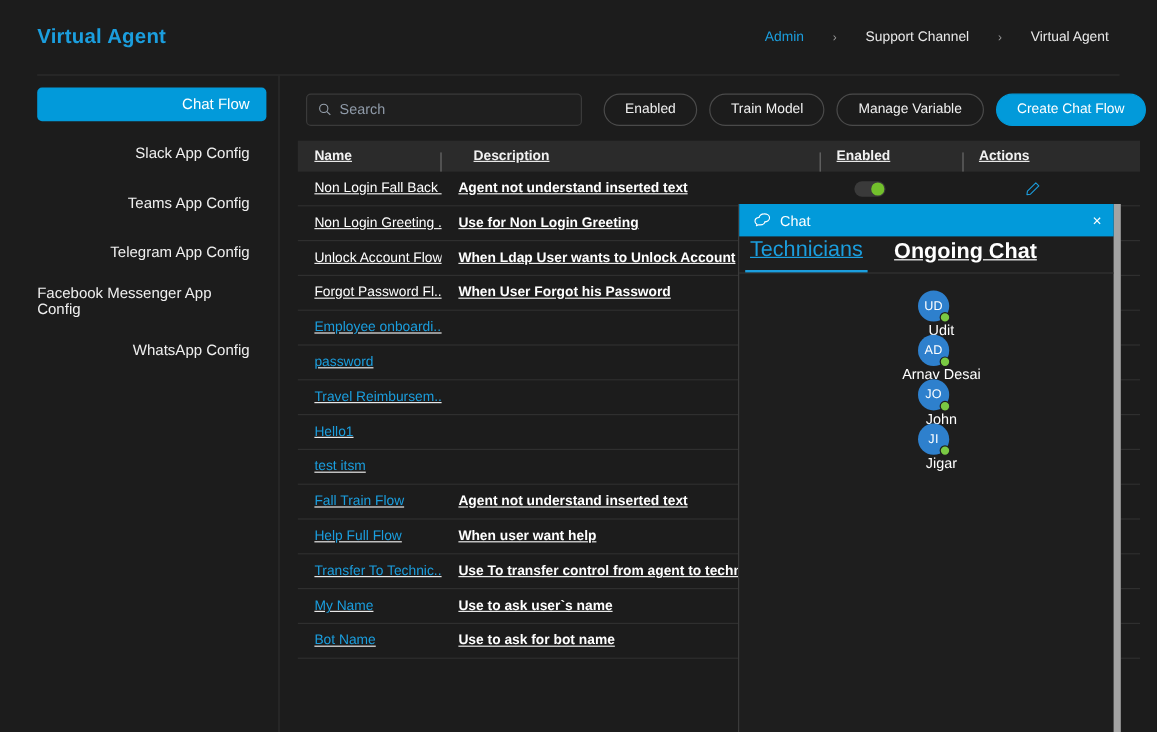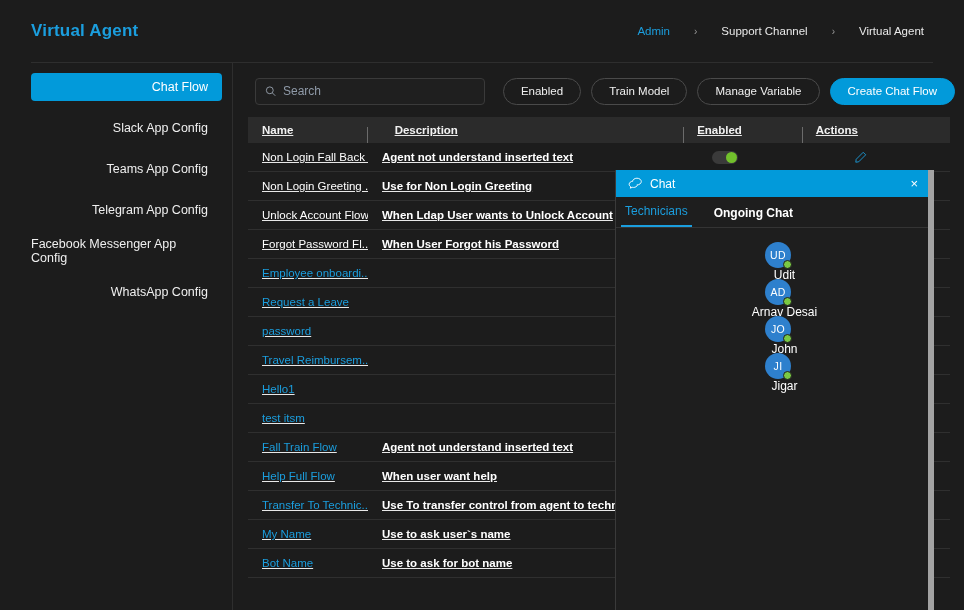--- a/index.html
+++ b/index.html
@@ -234,25 +234,26 @@
   }
   .chat-tabs {
     display: flex;
     align-items: flex-end;
     height: 31px;
     border-bottom: 1px solid #343434;
     padding-left: 5px;
     gap: 18px;
   }
   .chat-tab {
-    font-size: 12px;
+    font-size: 18px;
     color: #ffffff;
     font-weight: bold;
     padding: 0 4px 7px 4px;
     cursor: pointer;
+    text-decoration: underline;
   }
   .chat-tab.active {
     color: #1b9ede;
     font-weight: normal;
     border-bottom: 2px solid #1b9ede;
   }
   .tech-list { padding-top: 14px; }
   .tech-row {
     display: flex;
     align-items: center;
@@ -380,26 +381,20 @@
             <div class="actions-wrap"></div>
           </div>
           <div class="trow">
             <div class="td col-name cell-name">Forgot Password Fl...</div>
             <div class="td col-desc cell-desc">When User Forgot his Password</div>
             <div class="enabled-wrap"></div>
             <div class="actions-wrap"></div>
           </div>
           <div class="trow">
             <div class="td col-name cell-name link">Employee onboardi...</div>
-            <div class="td col-desc cell-desc"></div>
-            <div class="enabled-wrap"></div>
-            <div class="actions-wrap"></div>
-          </div>
-          <div class="trow">
-            <div class="td col-name cell-name link">Request a Leave</div>
             <div class="td col-desc cell-desc"></div>
             <div class="enabled-wrap"></div>
             <div class="actions-wrap"></div>
           </div>
           <div class="trow">
             <div class="td col-name cell-name link">password</div>
             <div class="td col-desc cell-desc"></div>
             <div class="enabled-wrap"></div>
             <div class="actions-wrap"></div>
           </div>

